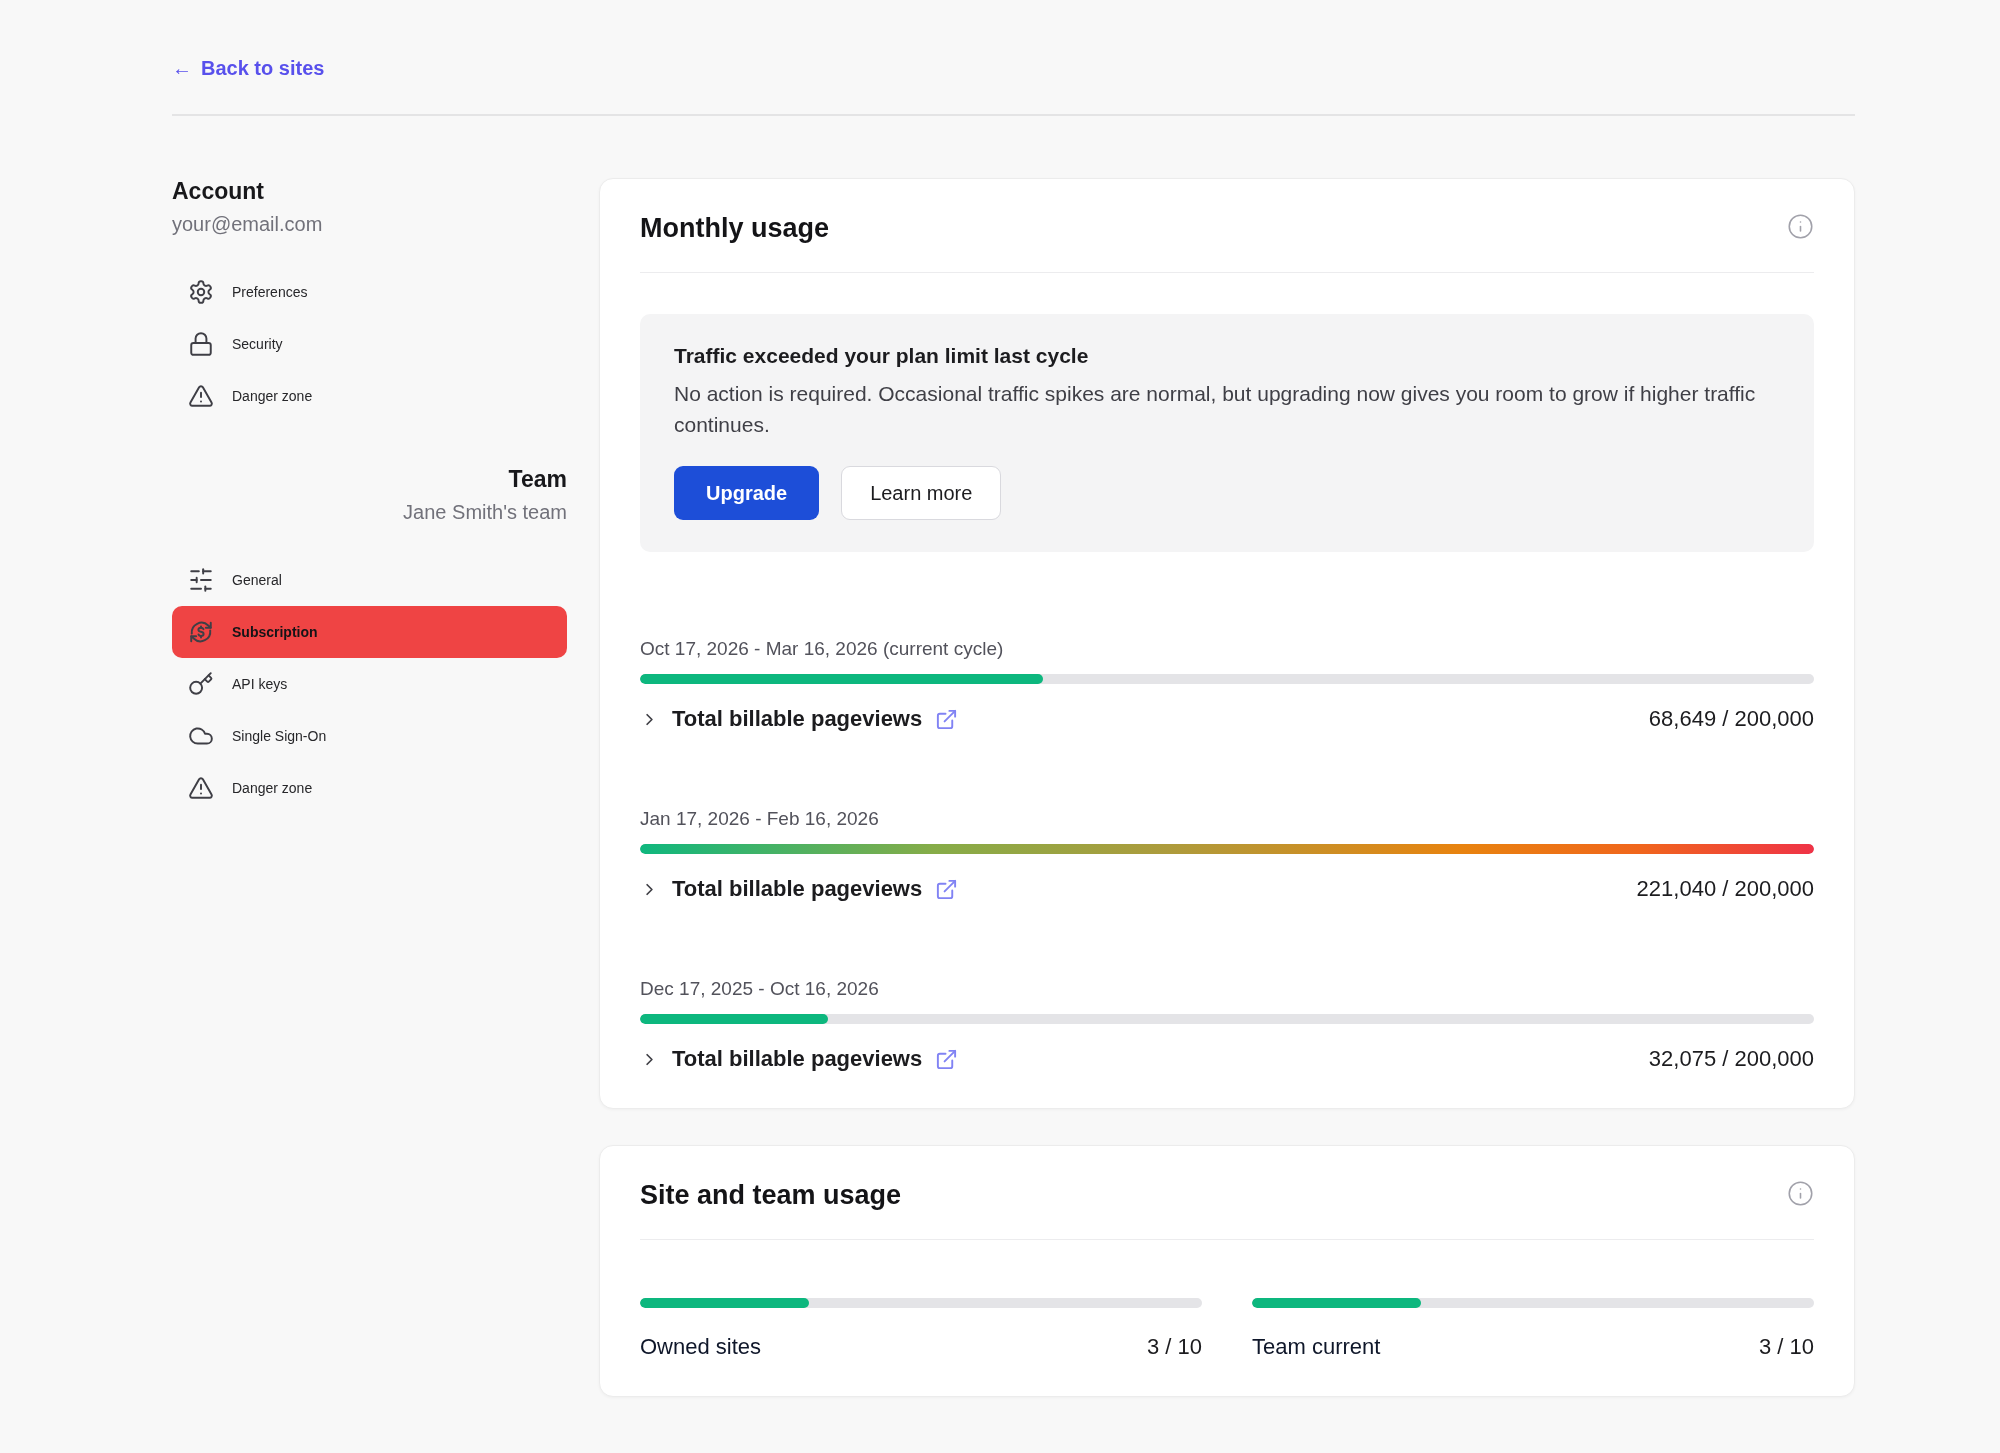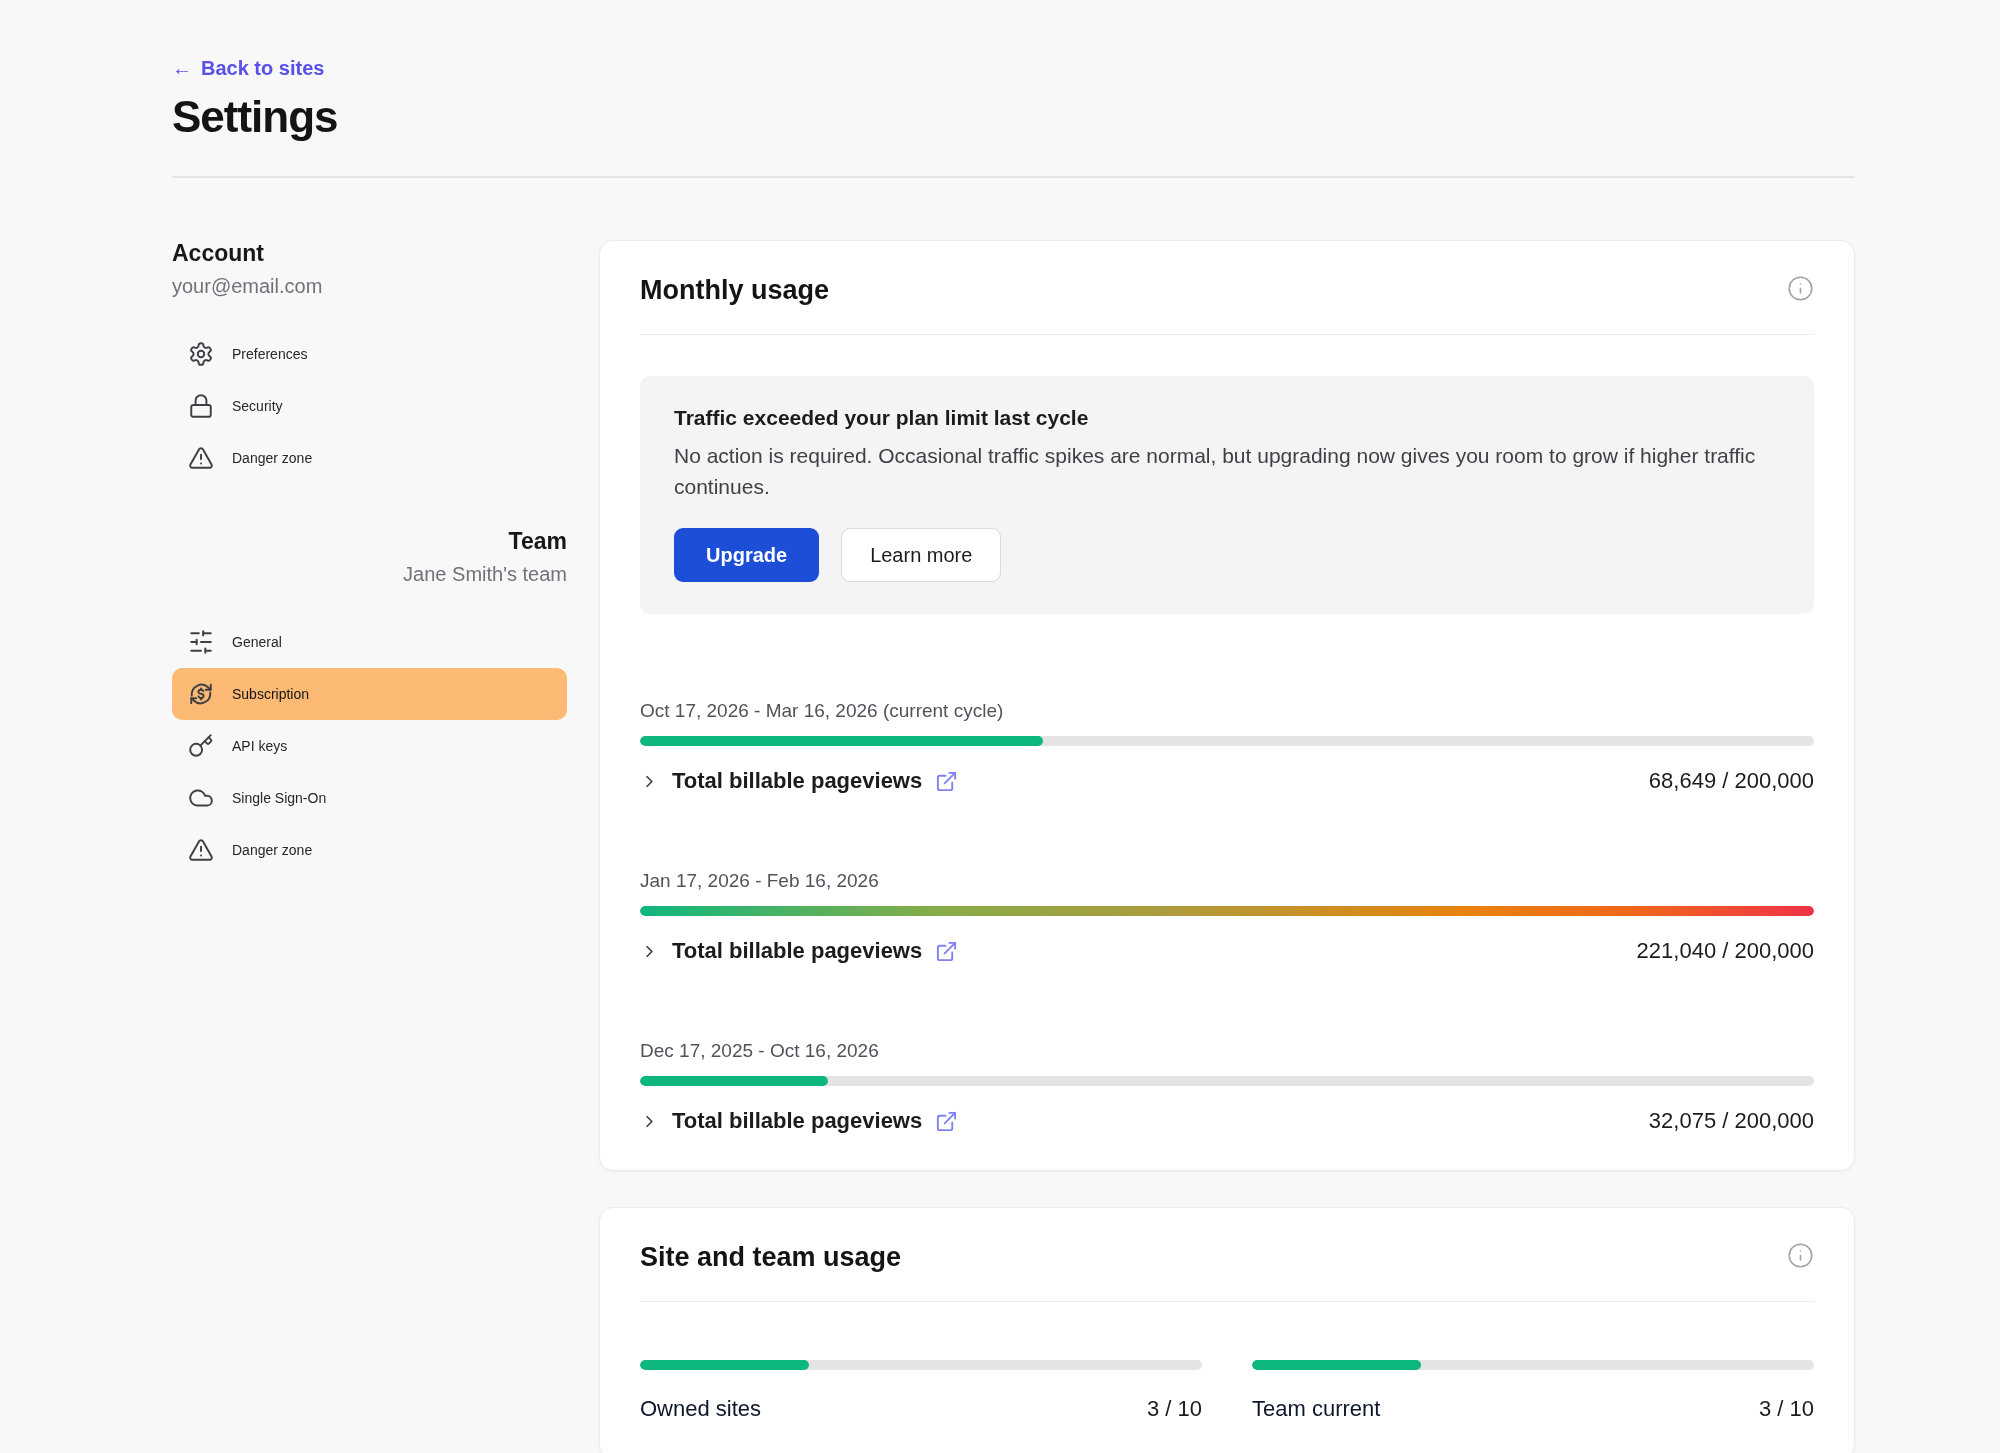--- a/index.html
+++ b/index.html
@@ -26,21 +26,21 @@
   
   .sidebar { width:395px; flex:none; }
   .side-heading { font-size:23px; font-weight:700; color:#18181b; }
   .side-sub { font-size:20px; color:#71717a; margin-top:8px; }
   .side-nav { margin-top:30px; display:flex; flex-direction:column; }
   .nav-item {
     display:flex; align-items:center; gap:18px;
     padding:13px 16px; border-radius:10px;
     font-size:14px; font-weight:500; color:#27272a; cursor:pointer;
   }
-  .nav-item.selected { background:#fdba74; font-weight:400; color:#141417; }
+  .nav-item.selected { background:#ef4444; font-weight:700; color:#141417; }
   .nav-icon { display:flex; width:26px; height:26px; color:#3f3f46; flex:none; }
   .nav-icon svg { width:26px; height:26px; }
   .team-section { margin-top:44px;text-align:right; }
 
   
   .main-col { flex:1; margin-left:32px; }
   .card {
     background:#ffffff; border:1px solid #ececec; border-radius:14px;
     box-shadow:0 1px 3px rgba(0,0,0,0.04);
     padding:34px 40px 36px;
@@ -89,21 +89,20 @@
 </head>
 <body>
 
 <div class="container">
 
   <header>
     <a class="back-link">
       <span>←</span>
       <span>Back to sites</span>
     </a>
-    <div class="page-title">Settings</div>
   </header>
 
   <hr class="header-divider">
 
   <div class="layout">
 
     <aside class="sidebar">
       <section>
         <div class="side-heading">Account</div>
         <div class="side-sub">your@email.com</div>

